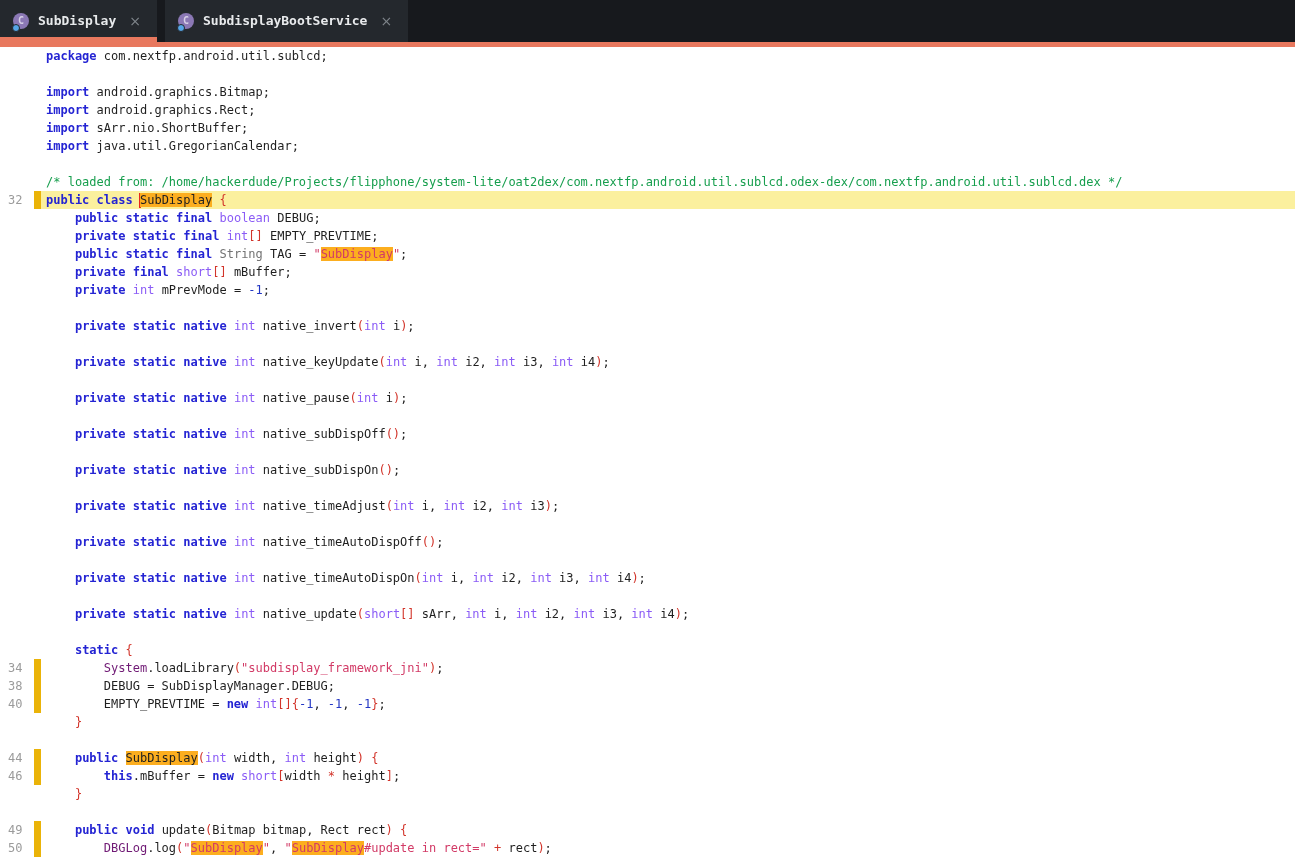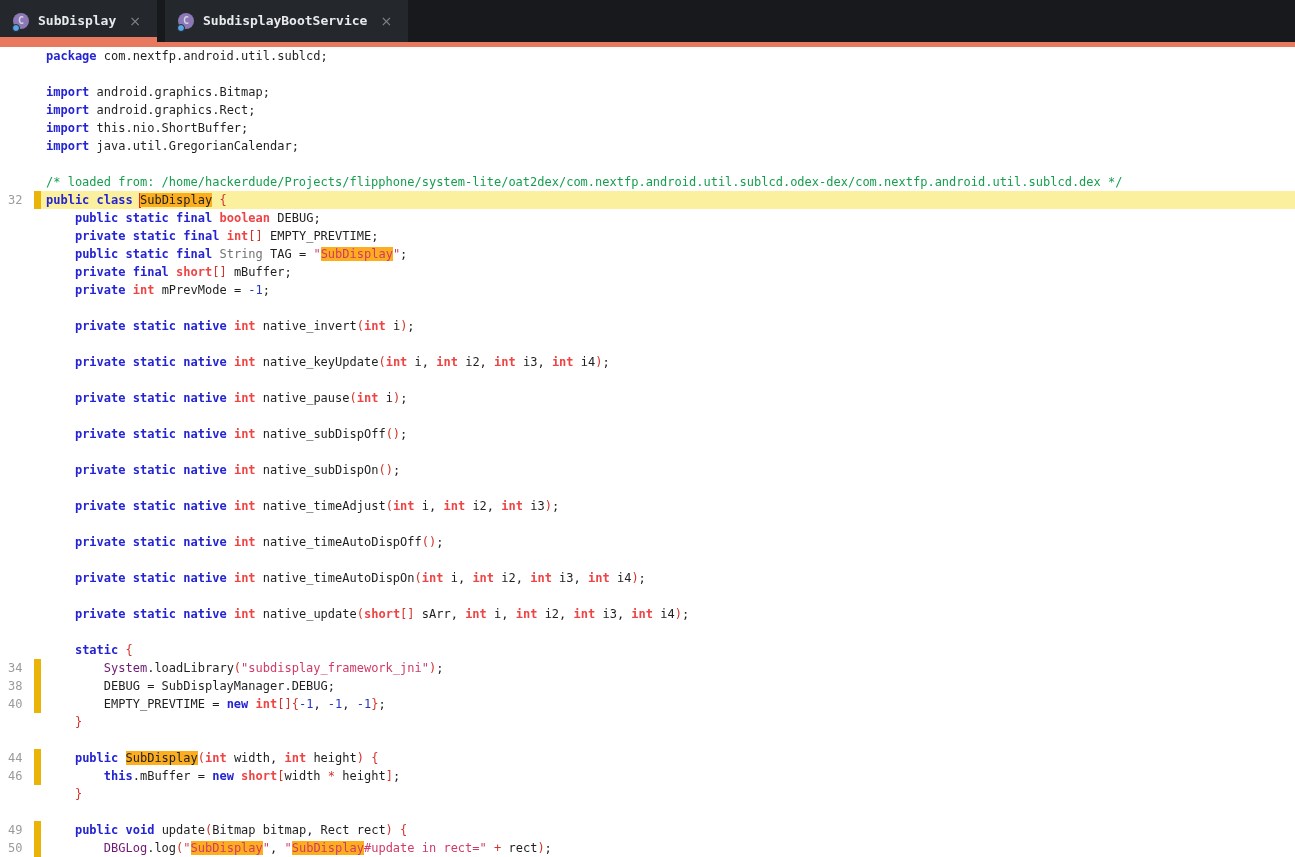--- a/index.html
+++ b/index.html
@@ -46,21 +46,21 @@
   
   .editor{width:1295px;height:810px;background:#fff;overflow:hidden;}
   .code-line{display:flex;height:18px;white-space:pre;font-size:12px;line-height:18px;align-items:center;}
   .gutter{
     flex:0 0 41px;width:41px;padding-left:8px;color:#9b9b9b;
     border-right:7px solid #eab308;background:#fff;
   }
   .code{flex:1 1 auto;padding-left:5px;color:#1f1f1f;}
   .code-line.hl .code{background:var(--hl-line);}
   .tok-kw{color:#2424d3;font-weight:bold;}
-  .tok-ty{color:#ef4444;font-weight:bold;}
+  .tok-ty{color:#8b5cf6;font-weight:normal;}
   .tok-sep{color:#d2342a;}
   .tok-str{color:#d23a66;}
   .tok-com{color:#169e4d;}
   .tok-num{color:#2336c4;}
   .tok-cls{color:#701a75;}
   .tok-gold{color:#737373;}
   .tok-pl{color:#1f1f1f;}
   .tok-occ{background:var(--occ);color:#1f1f1f;}
   .tok-strocc{background:var(--occ);color:#d23a66;}
   .caret{
@@ -87,21 +87,21 @@
       </span>
       <span class="tab-label">SubdisplayBootService</span>
       <span class="tab-close">×</span>
     </div>
   </div>
 <div class="editor" id="editor">
     <div class="code-line"><div class="gutter"></div><div class="code"><span class="tok-kw">package</span><span class="tok-pl"> com.nextfp.android.util.sublcd;</span></div></div>
     <div class="code-line"><div class="gutter"></div><div class="code"></div></div>
     <div class="code-line"><div class="gutter"></div><div class="code"><span class="tok-kw">import</span><span class="tok-pl"> android.graphics.Bitmap;</span></div></div>
     <div class="code-line"><div class="gutter"></div><div class="code"><span class="tok-kw">import</span><span class="tok-pl"> android.graphics.Rect;</span></div></div>
-    <div class="code-line"><div class="gutter"></div><div class="code"><span class="tok-kw">import</span><span class="tok-pl"> this.nio.ShortBuffer;</span></div></div>
+    <div class="code-line"><div class="gutter"></div><div class="code"><span class="tok-kw">import</span><span class="tok-pl"> sArr.nio.ShortBuffer;</span></div></div>
     <div class="code-line"><div class="gutter"></div><div class="code"><span class="tok-kw">import</span><span class="tok-pl"> java.util.GregorianCalendar;</span></div></div>
     <div class="code-line"><div class="gutter"></div><div class="code"></div></div>
     <div class="code-line"><div class="gutter"></div><div class="code"><span class="tok-com">/* loaded from: /home/hackerdude/Projects/flipphone/system-lite/oat2dex/com.nextfp.android.util.sublcd.odex-dex/com.nextfp.android.util.sublcd.dex */</span></div></div>
     <div class="code-line hl"><div class="gutter">32</div><div class="code"><span class="tok-kw">public</span><span class="tok-pl"> </span><span class="tok-kw">class</span><span class="tok-pl"> </span><span class="caret"></span><span class="tok-occ">SubDisplay</span><span class="tok-pl"> </span><span class="tok-sep">{</span></div></div>
     <div class="code-line"><div class="gutter"></div><div class="code"><span class="tok-pl">    </span><span class="tok-kw">public</span><span class="tok-pl"> </span><span class="tok-kw">static</span><span class="tok-pl"> </span><span class="tok-kw">final</span><span class="tok-pl"> </span><span class="tok-ty">boolean</span><span class="tok-pl"> DEBUG;</span></div></div>
     <div class="code-line"><div class="gutter"></div><div class="code"><span class="tok-pl">    </span><span class="tok-kw">private</span><span class="tok-pl"> </span><span class="tok-kw">static</span><span class="tok-pl"> </span><span class="tok-kw">final</span><span class="tok-pl"> </span><span class="tok-ty">int</span><span class="tok-sep">[]</span><span class="tok-pl"> EMPTY_PREVTIME;</span></div></div>
     <div class="code-line"><div class="gutter"></div><div class="code"><span class="tok-pl">    </span><span class="tok-kw">public</span><span class="tok-pl"> </span><span class="tok-kw">static</span><span class="tok-pl"> </span><span class="tok-kw">final</span><span class="tok-pl"> </span><span class="tok-gold">String</span><span class="tok-pl"> TAG = </span><span class="tok-str">"</span><span class="tok-strocc">SubDisplay</span><span class="tok-str">"</span><span class="tok-pl">;</span></div></div>
     <div class="code-line"><div class="gutter"></div><div class="code"><span class="tok-pl">    </span><span class="tok-kw">private</span><span class="tok-pl"> </span><span class="tok-kw">final</span><span class="tok-pl"> </span><span class="tok-ty">short</span><span class="tok-sep">[]</span><span class="tok-pl"> mBuffer;</span></div></div>
     <div class="code-line"><div class="gutter"></div><div class="code"><span class="tok-pl">    </span><span class="tok-kw">private</span><span class="tok-pl"> </span><span class="tok-ty">int</span><span class="tok-pl"> mPrevMode = </span><span class="tok-num">-1</span><span class="tok-pl">;</span></div></div>
     <div class="code-line"><div class="gutter"></div><div class="code"></div></div>

